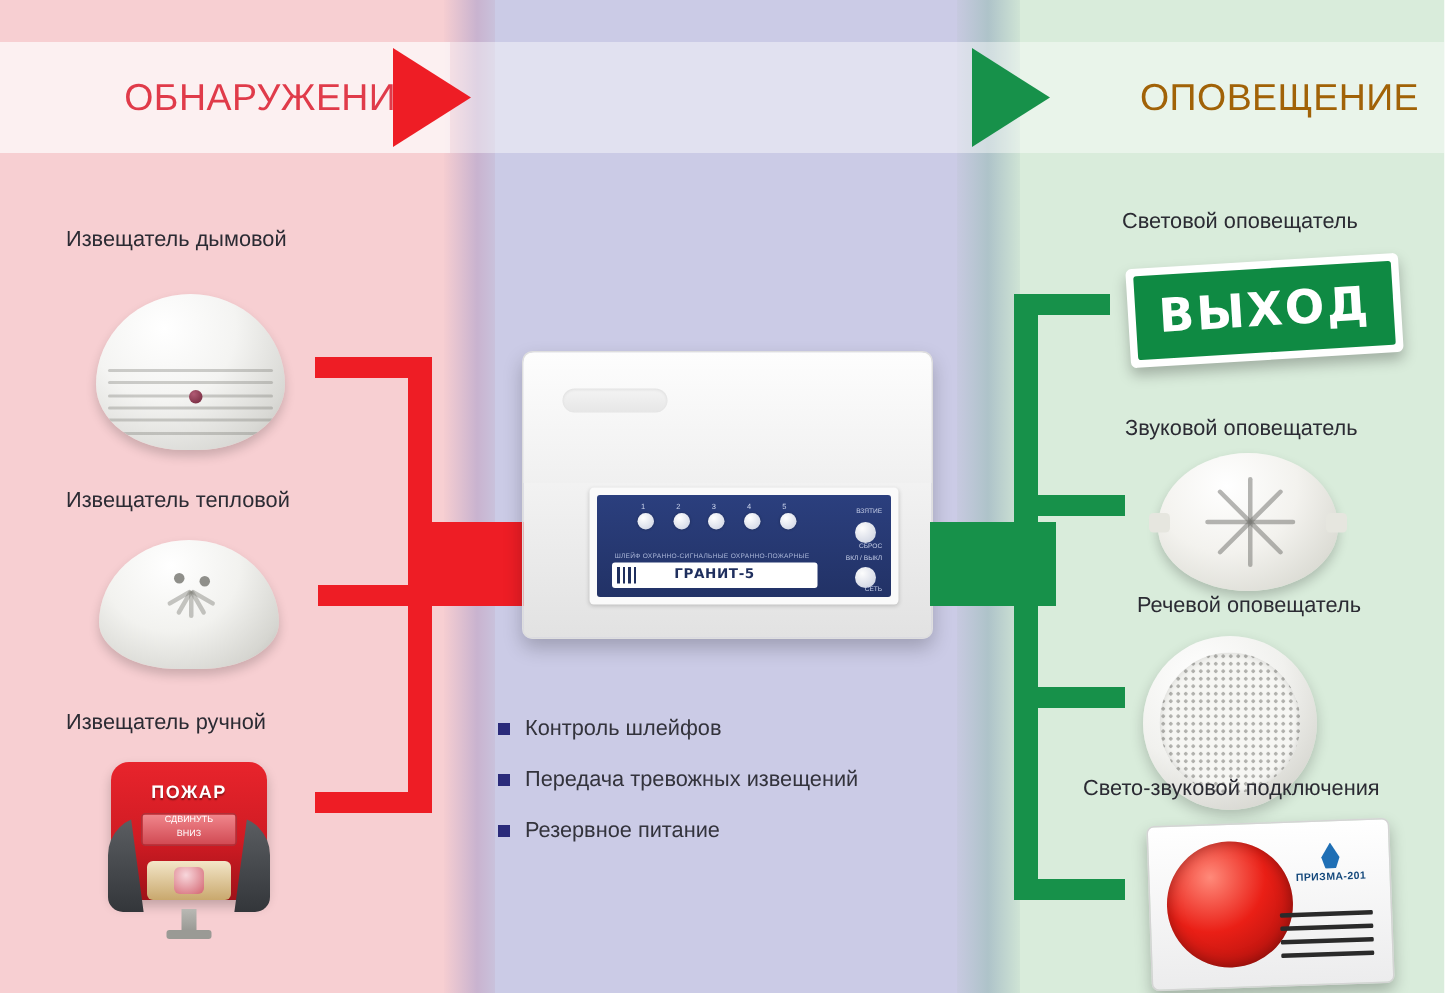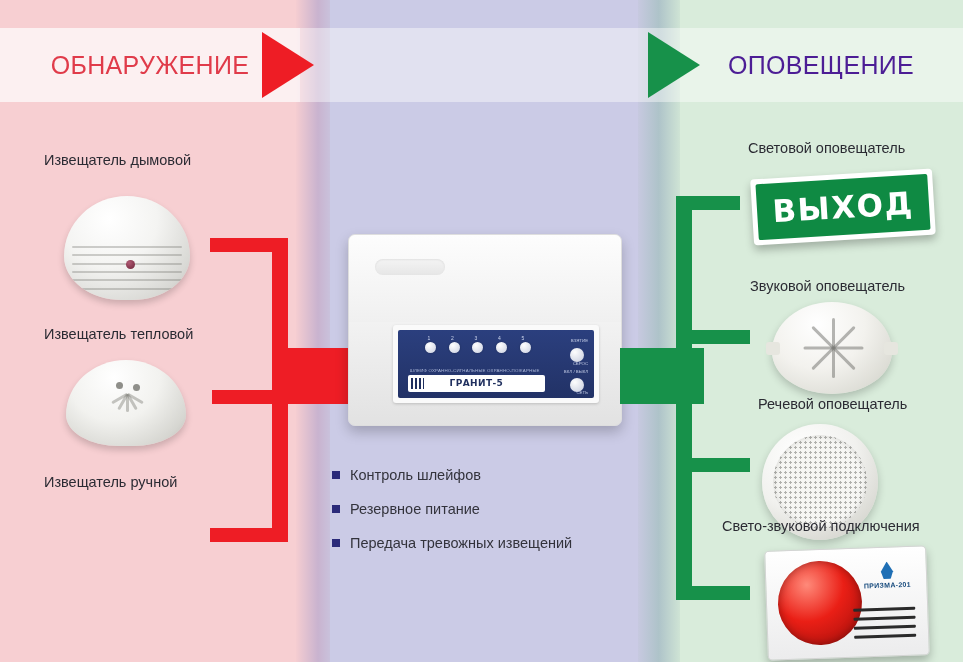--- a/index.html
+++ b/index.html
@@ -18,30 +18,30 @@
   .band-right  {left:680px;right:0;     background:#d9ecdb;}
 
   
   .header-strip{
     position:absolute;left:0;right:0;top:28px;height:74px;
     background:rgba(255,255,255,.42);
   }
   .header-strip.seg-left {left:0;width:300px;background:rgba(255,255,255,.48);}
 
   
-  .hdr{position:absolute;top:28px;height:74px;display:flex;align-items:center;}
+  .hdr{position:absolute;top:28px;height:74px;display:flex;align-items:center;margin-left:32px;}
   .hdr-title{
     font-size:25px;letter-spacing:.3px;font-weight:400;white-space:nowrap;
   }
   #hdr1{left:0;width:300px;justify-content:center;}
   #hdr1 .hdr-title{color:#e03b4a;}
   #hdr2{left:336px;width:300px;justify-content:flex-start;padding-left:10px;}
   #hdr2 .hdr-title{color:#2a2a8c;}
   #hdr3{left:700px;width:263px;justify-content:flex-start;padding-left:28px;}
-  #hdr3 .hdr-title{color:#4c1d95;}
+  #hdr3 .hdr-title{color:#a16207;}
 
   .tri{width:0;height:0;border-top:33px solid transparent;border-bottom:33px solid transparent;position:absolute;top:32px;}
   #tri-red{left:262px;border-left:52px solid #ee1d25;}
   #tri-green{left:648px;border-left:52px solid #17914a;}
 
   
   .cap{
     position:absolute;font-size:14.5px;color:#2b2b33;white-space:nowrap;
   }
   .cap-mid{font-size:14.5px;color:#3a3a45;}
@@ -154,21 +154,21 @@
   .panel .strip .bars{position:absolute;left:3px;top:3px;bottom:3px;width:13px;
     background:repeating-linear-gradient(90deg,#1f2f5e 0 2px,#fff 2px 4px);}
   .panel .brand{font-size:9px;font-weight:bold;color:#1f2f5e;letter-spacing:.4px;
     font-family:"DejaVu Sans",sans-serif;}
   .panel .knob{position:absolute;right:5%;width:14px;height:14px;border-radius:50%;
     background:radial-gradient(circle at 35% 30%,#fdfdfd,#c6ccdd);}
   .panel .klbl{position:absolute;right:3%;font-size:4.4px;color:#c3cce6;white-space:nowrap;}
 
   
   .bullets{position:absolute;left:332px;top:466px;width:300px;}
-  .bl{display:flex;align-items:flex-start;margin-bottom:15px;}
+  .bl{display:flex;align-items:flex-start;margin-bottom:15px;margin-top:11px;}
   .bl .sq{width:8px;height:8px;background:#2a2a7a;margin-top:5px;margin-right:10px;flex:0 0 auto;}
   .bl .tx{font-size:14.5px;color:#33333c;line-height:1.32;}
 </style>
 </head>
 <body>
 
 <div id="stage">
 
   <div class="band band-left"></div>
   <div class="band band-l2m"></div>
@@ -206,20 +206,30 @@
     <div class="hole" style="left:42%;top:26%"></div>
     <div class="hole" style="left:56%;top:28%"></div>
     <div class="vt" style="transform:rotate(0deg)"></div>
     <div class="vt" style="transform:rotate(30deg)"></div>
     <div class="vt" style="transform:rotate(60deg)"></div>
     <div class="vt" style="transform:rotate(-30deg)"></div>
     <div class="vt" style="transform:rotate(-60deg)"></div>
   </div>
 
   <div class="cap" style="left:44px;top:474px;">Извещатель ручной</div>
+  <div class="dev mcp" style="left:74px;top:508px;">
+    <div class="body"></div>
+    <div class="pozhar">ПОЖАР</div>
+    <div class="plate">СДВИНУТЬ<br>ВНИЗ</div>
+    <div class="shroud"></div>
+    <div class="window"></div>
+    <div class="btn"></div>
+    <div class="stem"></div>
+    <div class="foot"></div>
+  </div>
 
   <div class="rk" style="left:210px;top:238px;width:76px;height:14px;"></div>
   <div class="rk" style="left:212px;top:390px;width:74px;height:14px;"></div>
   <div class="rk" style="left:210px;top:528px;width:76px;height:14px;"></div>
   <div class="rk" style="left:272px;top:238px;width:16px;height:304px;"></div>
   <div class="rk" style="left:272px;top:348px;width:80px;height:56px;"></div>
 
 
   <div class="dev panel" style="left:348px;top:234px;">
     <div class="lid"></div>
@@ -251,25 +261,25 @@
     </div>
   </div>
 
   <div class="bullets">
     <div class="bl">
       <span class="sq"></span>
       <span class="tx">Контроль шлейфов</span>
     </div>
     <div class="bl">
       <span class="sq"></span>
-      <span class="tx">Резервное питание</span>
+      <span class="tx">Передача тревожных извещений</span>
     </div>
     <div class="bl">
       <span class="sq"></span>
-      <span class="tx">Передача тревожных извещений</span>
+      <span class="tx">Резервное питание</span>
     </div>
   </div>
 
   <div class="gk" style="left:620px;top:348px;width:84px;height:56px;"></div>
   <div class="gk" style="left:676px;top:196px;width:16px;height:404px;"></div>
   <div class="gk" style="left:676px;top:196px;width:64px;height:14px;"></div>
   <div class="gk" style="left:676px;top:330px;width:74px;height:14px;"></div>
   <div class="gk" style="left:676px;top:458px;width:74px;height:14px;"></div>
   <div class="gk" style="left:676px;top:586px;width:74px;height:14px;"></div>
 

